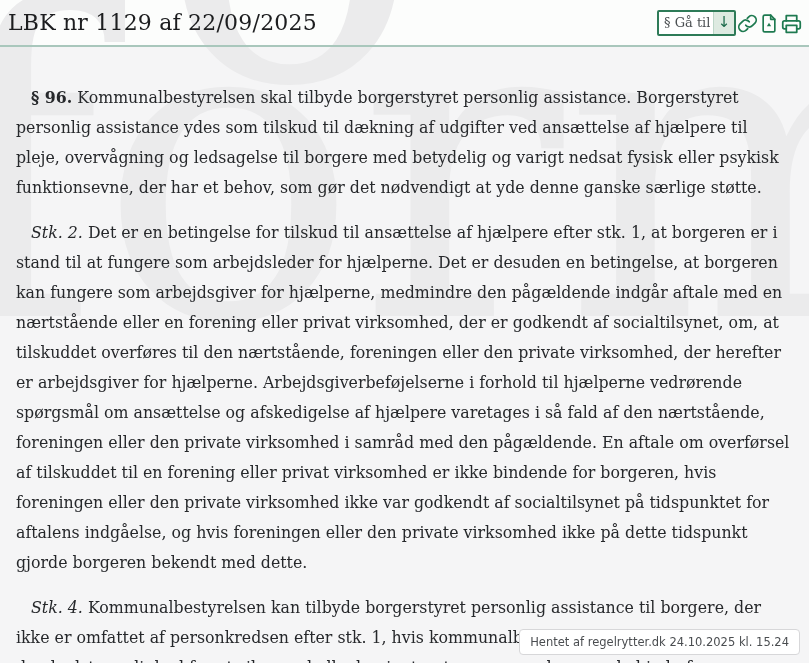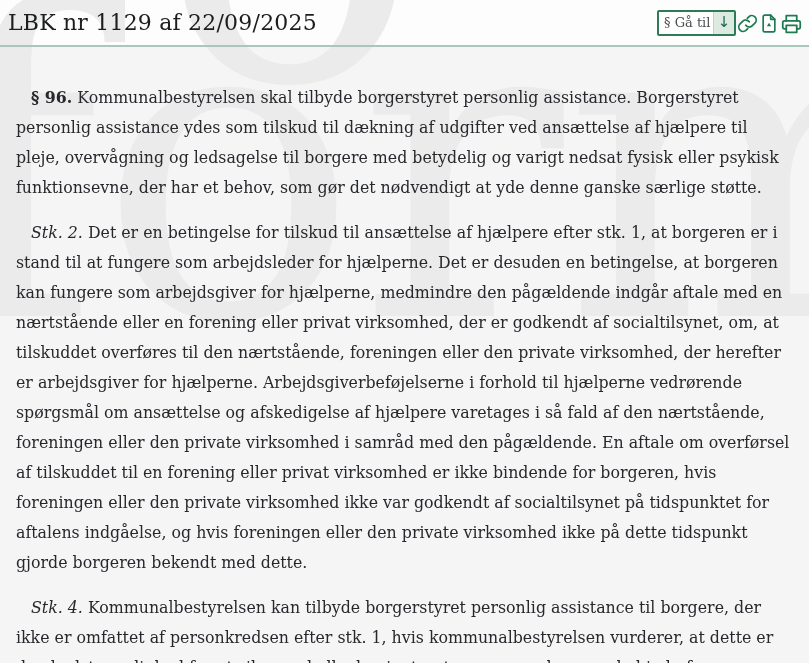--- a/index.html
+++ b/index.html
@@ -124,14 +124,15 @@
     </div>
   </div>
 
   <div class="doc">
       <p class="para"><span class="plabel bold">§ 96.</span> Kommunalbestyrelsen skal tilbyde borgerstyret personlig assistance. Borgerstyret personlig assistance ydes som tilskud til dækning af udgifter ved ansættelse af hjælpere til pleje, overvågning og ledsagelse til borgere med betydelig og varigt nedsat fysisk eller psykisk funktionsevne, der har et behov, som gør det nødvendigt at yde denne ganske særlige støtte.</p>
       <p class="para"><span class="plabel italic">Stk. 2.</span> Det er en betingelse for tilskud til ansættelse af hjælpere efter stk. 1, at borgeren er i stand til at fungere som arbejdsleder for hjælperne. Det er desuden en betingelse, at borgeren kan fungere som arbejdsgiver for hjælperne, medmindre den pågældende indgår aftale med en nærtstående eller en forening eller privat virksomhed, der er godkendt af socialtilsynet, om, at tilskuddet overføres til den nærtstående, foreningen eller den private virksomhed, der herefter er arbejdsgiver for hjælperne. Arbejdsgiverbeføjelserne i forhold til hjælperne vedrørende spørgsmål om ansættelse og afskedigelse af hjælpere varetages i så fald af den nærtstående, foreningen eller den private virksomhed i samråd med den pågældende. En aftale om overførsel af tilskuddet til en forening eller privat virksomhed er ikke bindende for borgeren, hvis foreningen eller den private virksomhed ikke var godkendt af socialtilsynet på tidspunktet for aftalens indgåelse, og hvis foreningen eller den private virksomhed ikke på dette tidspunkt gjorde borgeren bekendt med dette.</p>
       <p class="para"><span class="plabel italic">Stk. 4.</span> Kommunalbestyrelsen kan tilbyde borgerstyret personlig assistance til borgere, der ikke er omfattet af personkredsen efter stk. 1, hvis kommunalbestyrelsen vurderer, at dette er den bedste mulighed for at sikre en helhedsorienteret og sammenhængende hjælp for borgeren.</p>
       <p class="para"><span class="plabel italic">Stk. 3.</span> I de situationer, hvor borgeren eller en nærtstående er arbejdsgiver, skal kommunalbestyrelsen tilbyde at varetage lønudbetaling m.v.</p>
     </div>
 
+  <div class="footer-badge">Hentet af regelrytter.dk 24.10.2025 kl. 15.24</div>
 
 </div>
 
 </body></html>

